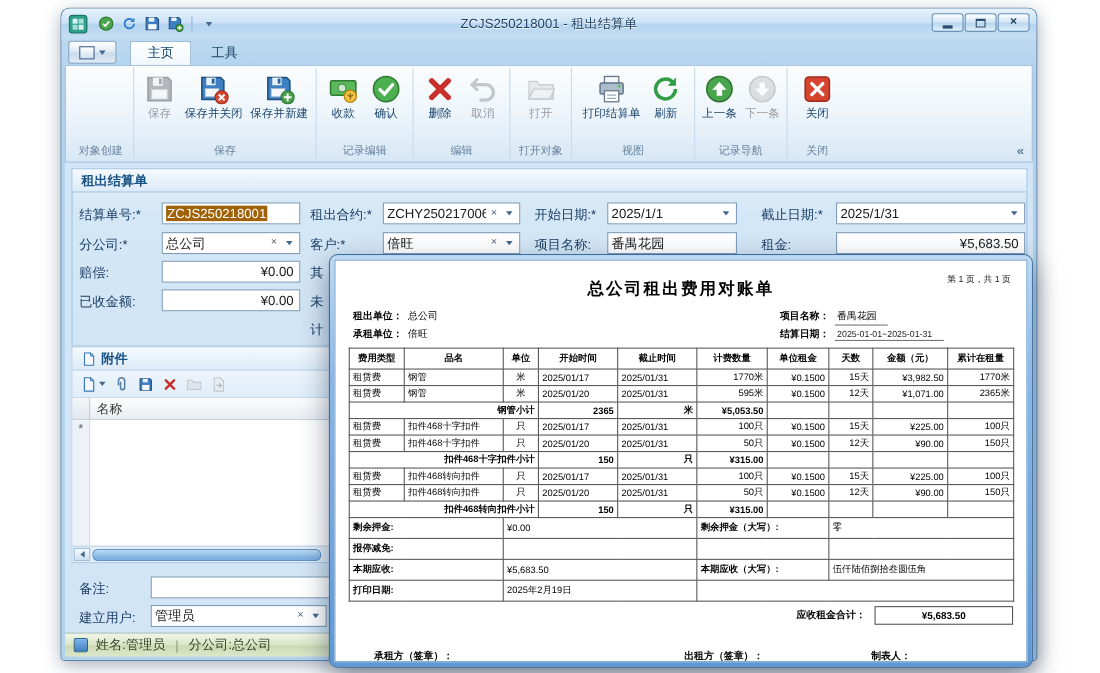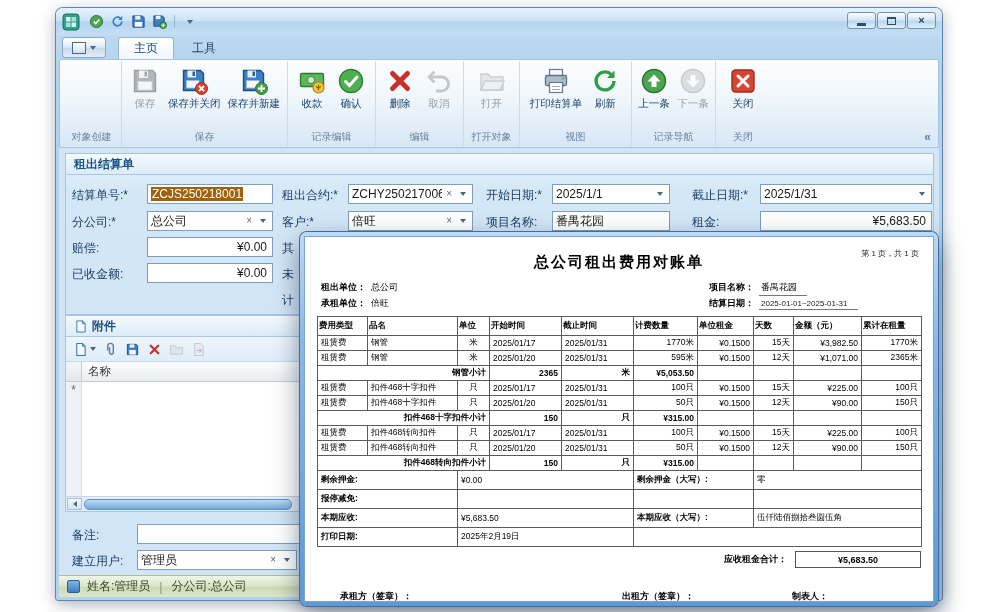--- a/index.html
+++ b/index.html
@@ -111,21 +111,21 @@
     position:relative;padding:10px 12px;overflow:hidden;color:#000;}
   .rpt-pageinfo{position:absolute;top:11px;right:14px;font-size:8px;color:#222;}
   .rpt-title{text-align:center;font-size:15px;font-weight:bold;margin-top:6px;letter-spacing:2px;}
   .rpt-meta{position:relative;margin-top:9px;height:30px;font-size:9px;}
   .meta-item{position:absolute;display:flex;gap:5px;align-items:baseline;white-space:nowrap;}
   .m-label{font-weight:bold;}
   .m-underline{border-bottom:1px solid #777;padding:0 10px 1px 2px;}
   .m-small{font-size:8px;color:#222;}
   .rpt-table{margin-top:5px;border-collapse:collapse;table-layout:fixed;width:604px;font-size:8.5px;}
   .rpt-table th,.rpt-table td{border:1px solid #5a5a5a;padding:1px 3px;overflow:hidden;white-space:nowrap;box-sizing:border-box;}
-  .rpt-table th{font-weight:bold;text-align:left;padding:3px 1px;}
+  .rpt-table th{font-weight:bold;text-align:center;padding:3px 1px;}
   tr.data td{text-align:right;}
   tr.data td:nth-child(1),tr.data td:nth-child(2),tr.data td:nth-child(4),tr.data td:nth-child(5){text-align:left;}
   tr.data td:nth-child(3){text-align:center;}
   tr.subtotal td{font-weight:bold;text-align:right;}
   .st-label{text-align:left;}
   .st-qty{text-align:right;}
   .st-unit{text-align:left;}
   .st-amt{text-align:right;}
   tr.sum td{padding:3px 3px;}
   .sm-label{font-weight:bold;text-align:left;}
@@ -180,20 +180,21 @@
               <rect x="4" y="2" width="5" height="3.5" fill="#e8f1f9"></rect>
               <circle cx="12" cy="12" r="3.5" fill="#46a049" stroke="#2c7030"></circle>
               <path d="M12 10v4M10 12h4" stroke="#fff" stroke-width="1.3"></path>
             </svg>
         </span>
         <span class="qat-sep"></span>
         <span class="qat-btn">
             <span class="tri"></span>
           </span>
       </span>
+      <span class="title-text">ZCJS250218001 - 租出结算单</span>
       <span class="win-controls">
         <span class="wbtn">
             <span class="min-glyph"></span>
           </span>
         <span class="wbtn">
             <span class="max-glyph"></span>
           </span>
         <span class="wbtn">
             <span class="x-glyph">×</span>
           </span>

